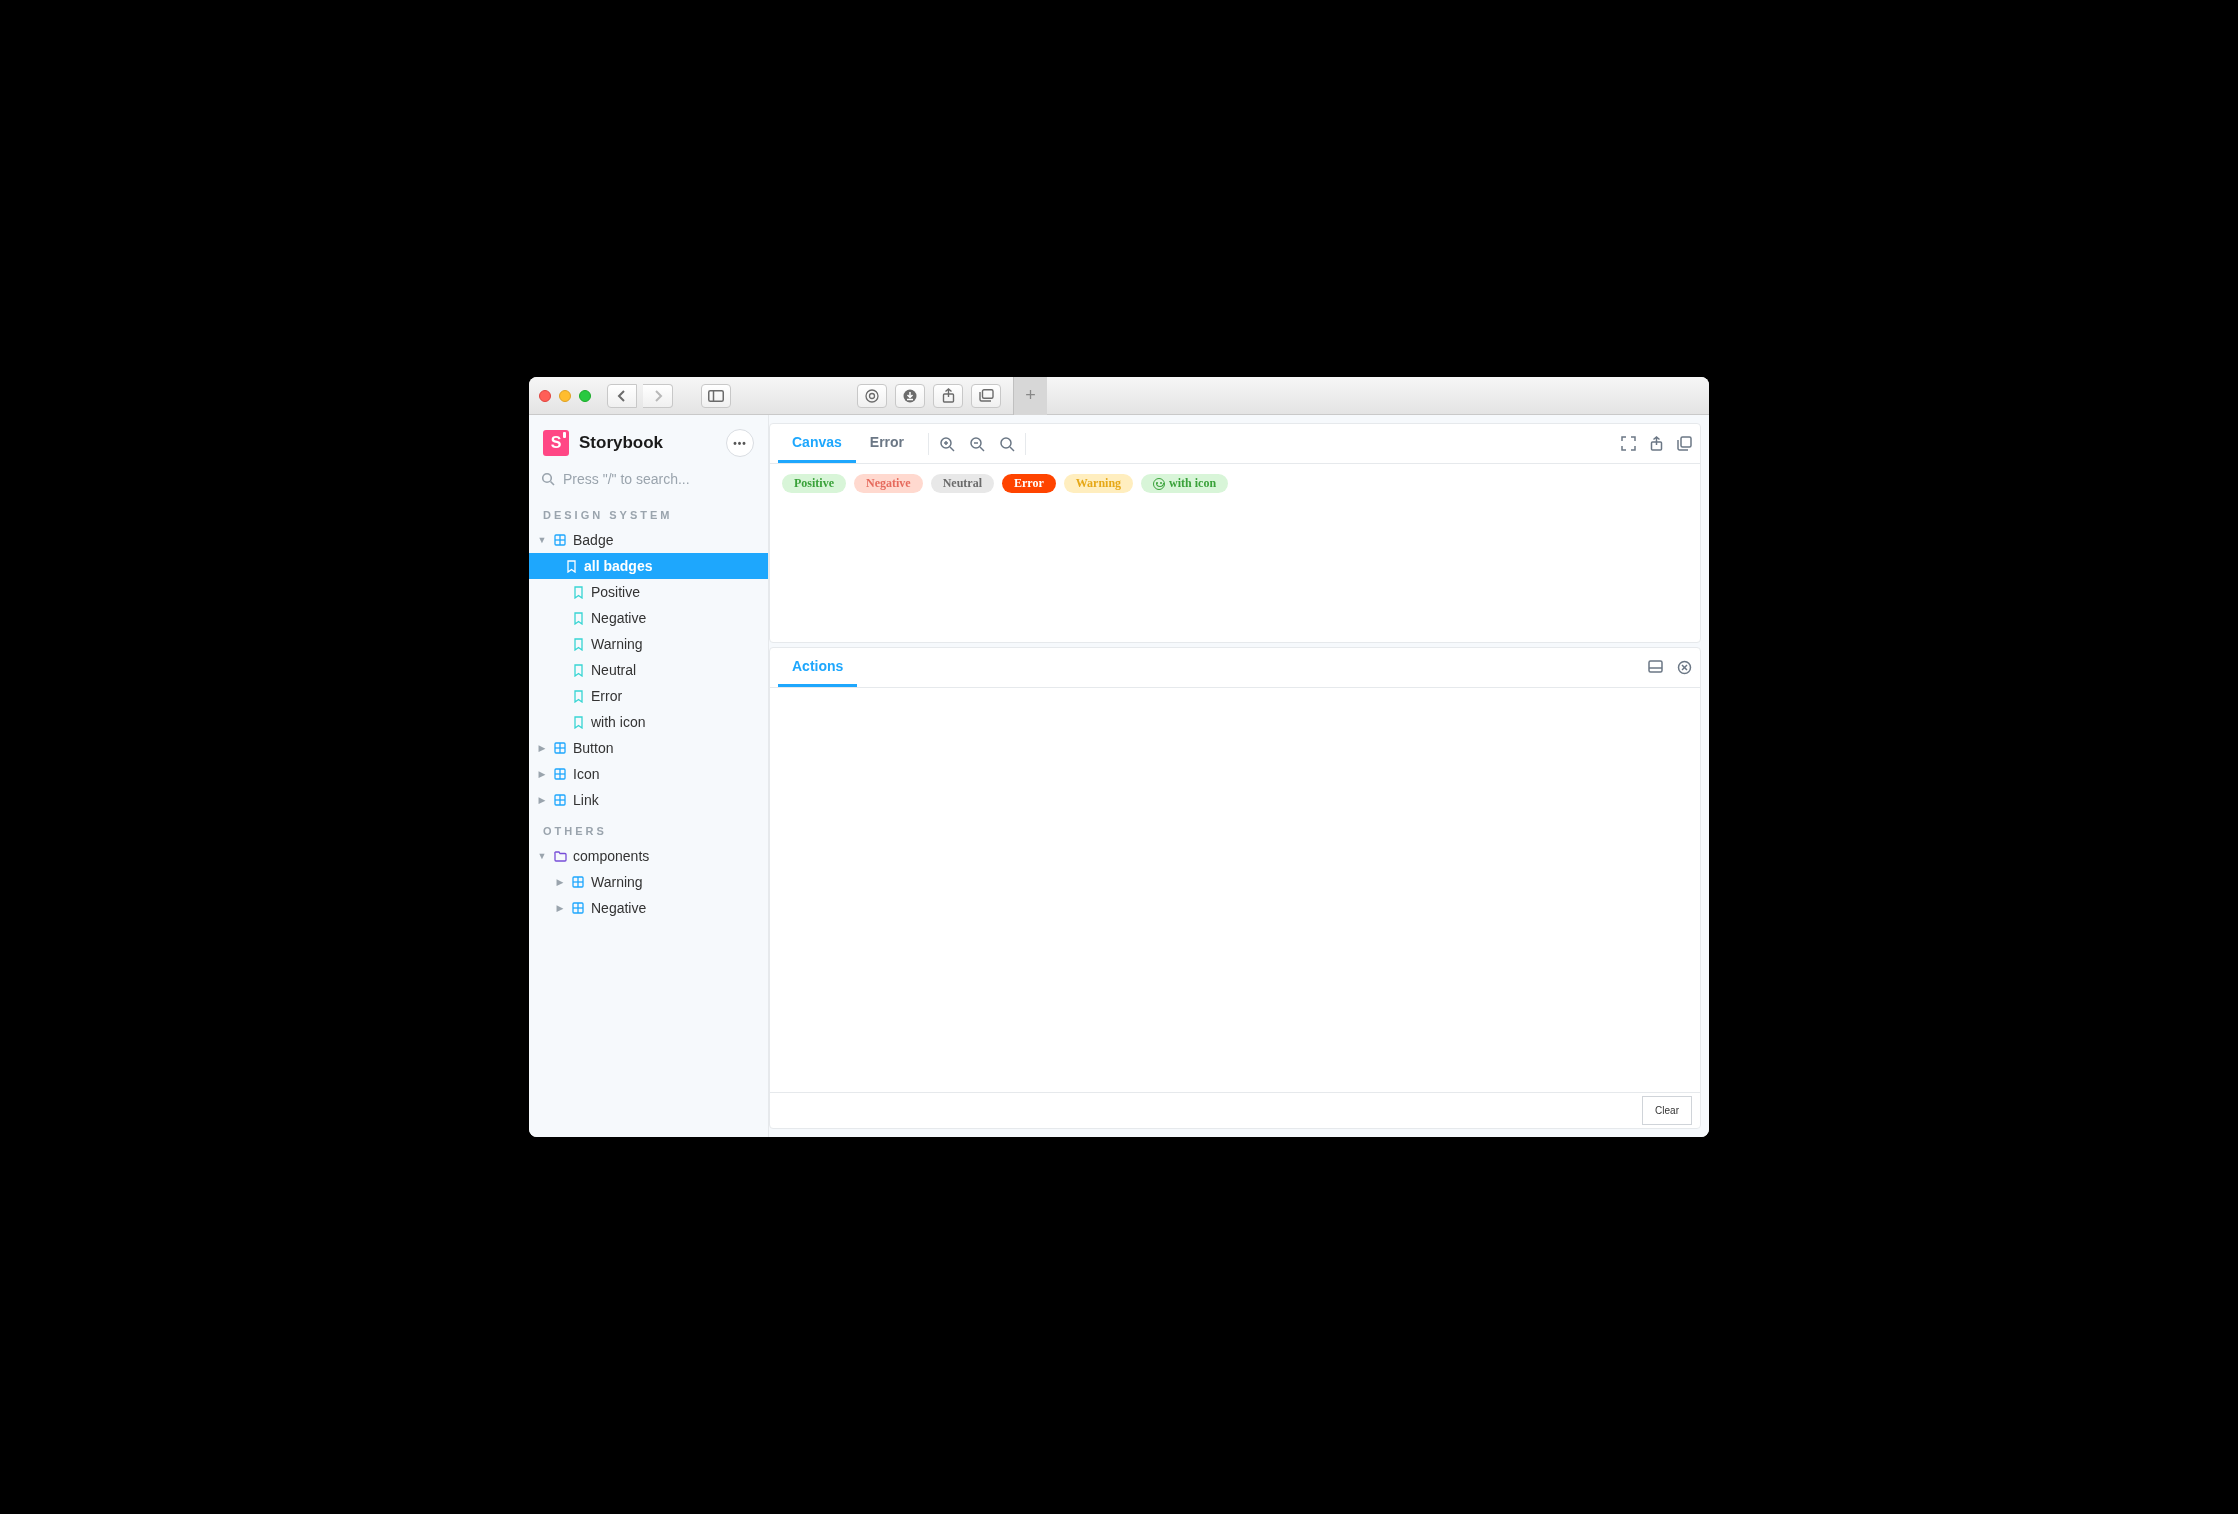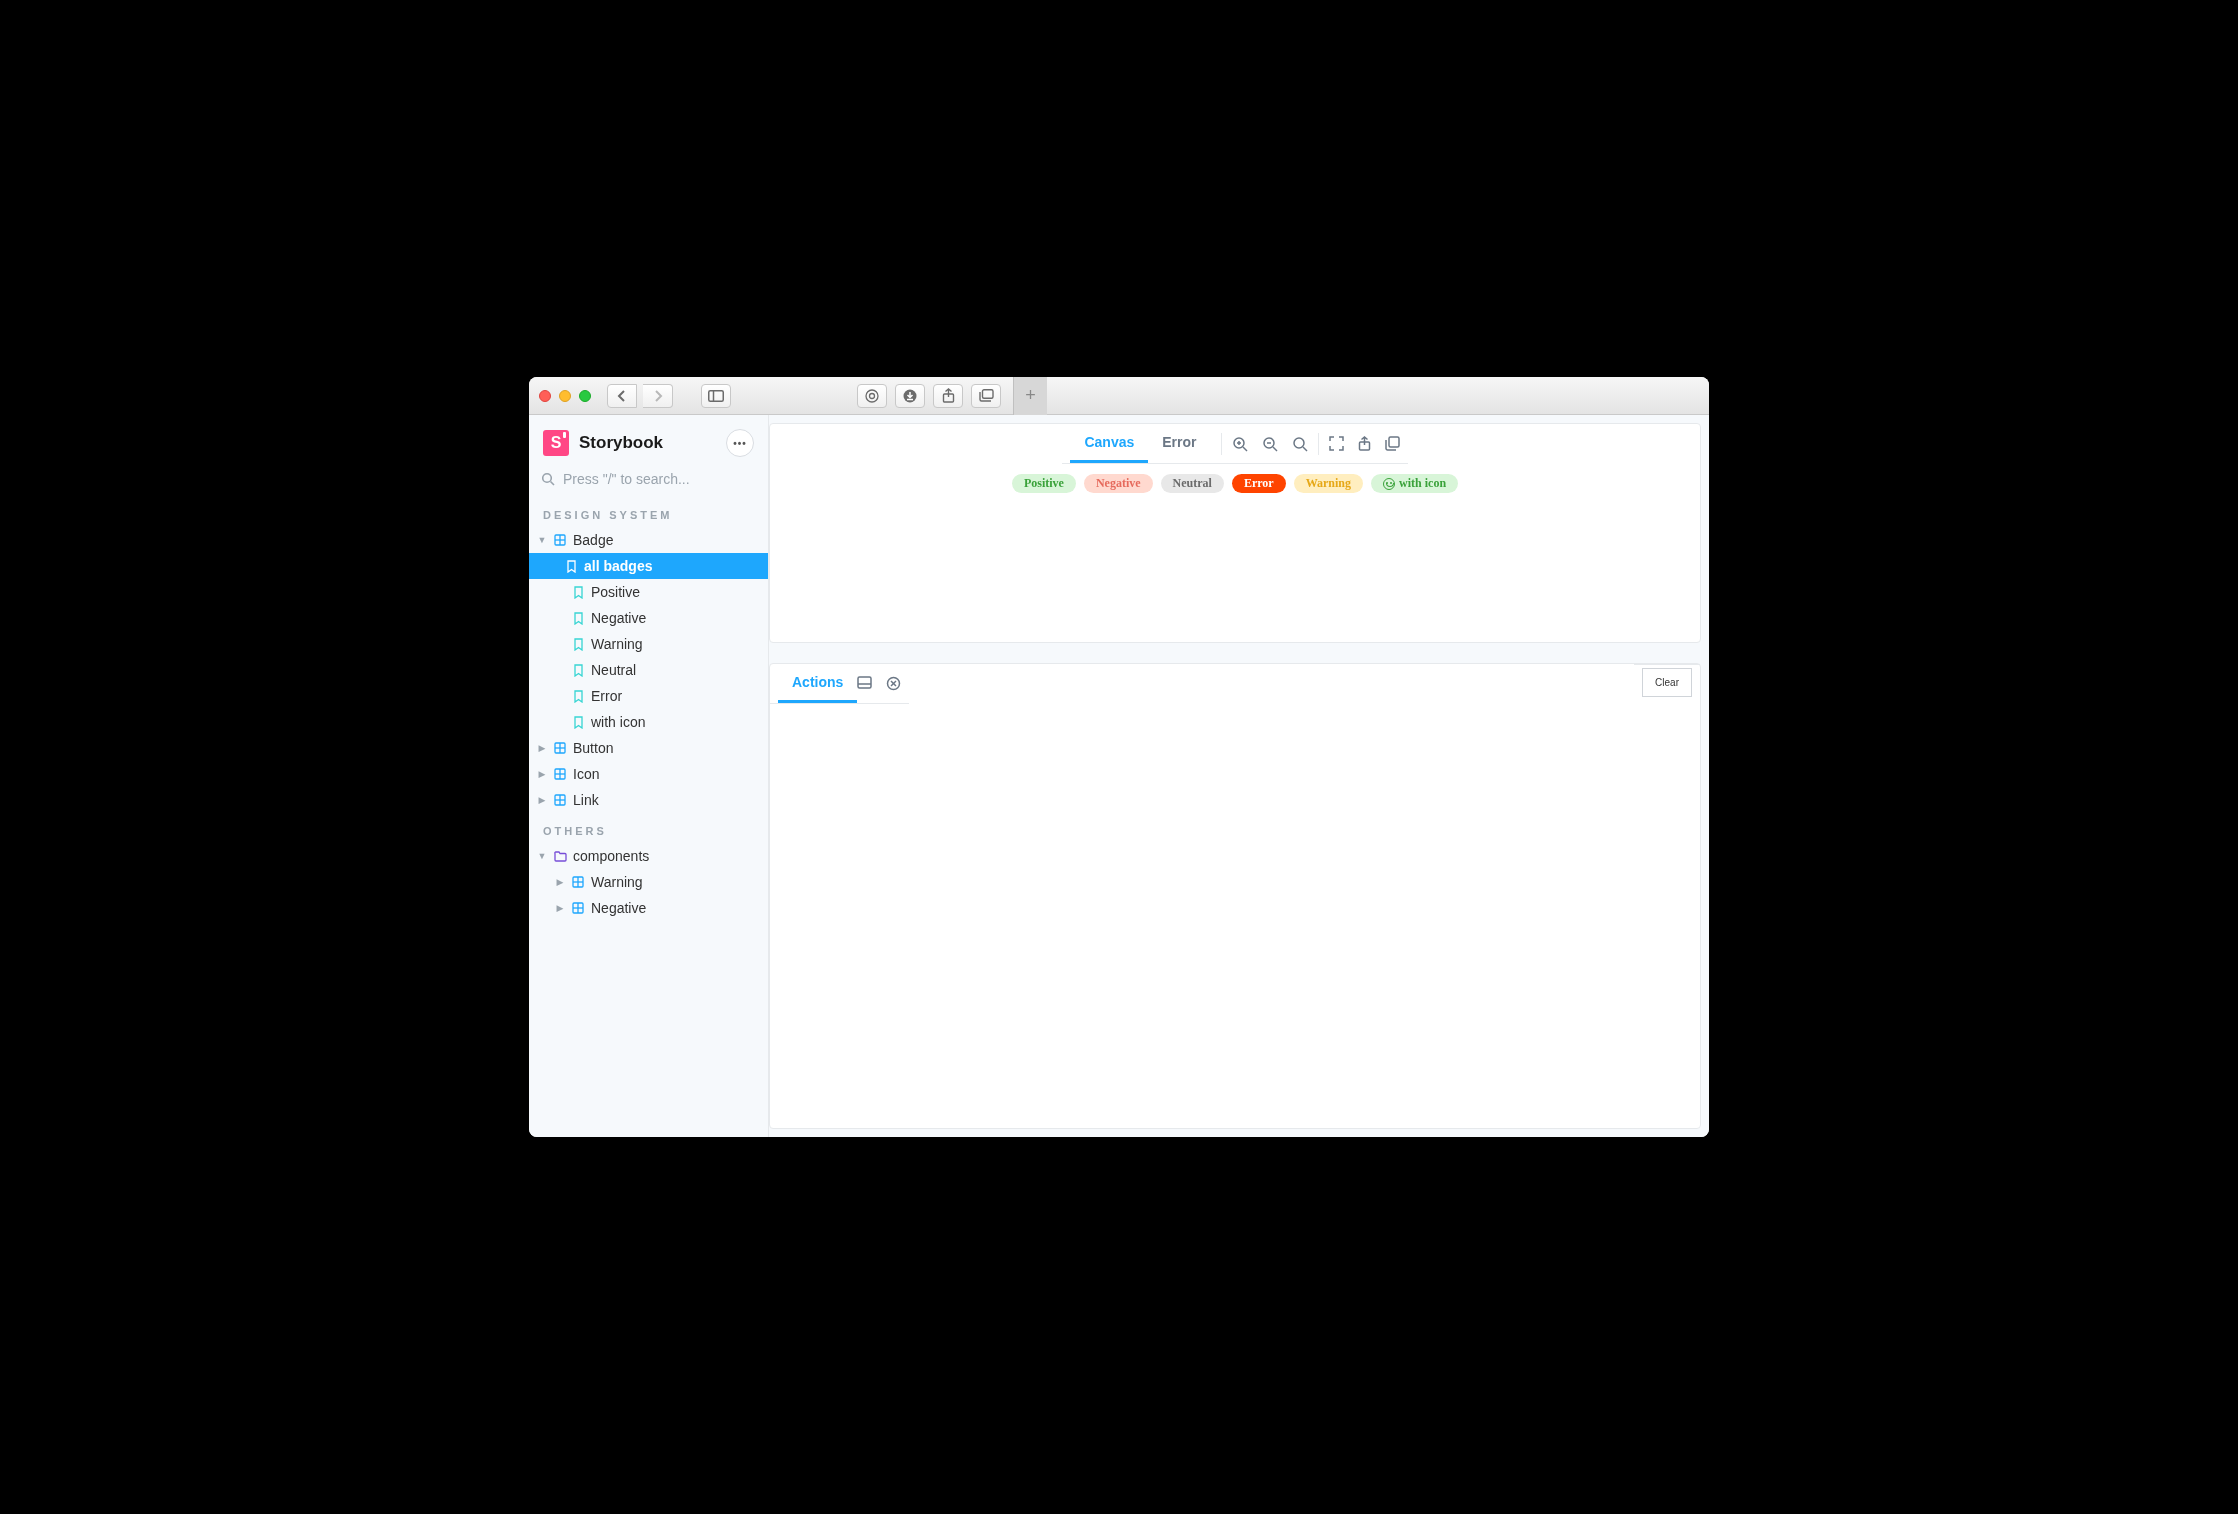--- a/index.html
+++ b/index.html
@@ -100,21 +100,21 @@
   .tree li .caret{width:10px;display:inline-flex;justify-content:center;color:#9aa4ad;font-size:9px;}
   .tree li .ticon{width:14px;height:14px;display:inline-flex;align-items:center;justify-content:center;}
   .tree li.selected{background:#1ea7fd;color:#fff;font-weight:700;padding-left:19px;}
   .tree li.selected .ticon svg{stroke:#fff;fill:none;}
   .icon-comp svg{stroke:#1ea7fd;}
   .icon-story svg{stroke:#37d5d3;}
   .icon-folder svg{stroke:#774dd7;}
   
   .main{flex:1;display:flex;flex-direction:column;min-width:0;background:#f6f9fc;padding:8px 8px 8px 0;}
   .panel{background:#fff;border:1px solid #e6e9ec;border-radius:4px;}
-  .canvas-panel{flex:0 0 220px;display:flex;flex-direction:column;margin-bottom:20px;align-items:center;}
+  .canvas-panel{flex:0 0 220px;display:flex;flex-direction:column;margin-bottom:4px;}
   .toolbar{
     height:40px;border-bottom:1px solid #e6e9ec;display:flex;align-items:center;
     padding:0 8px;gap:0;
   }
   .tabs{display:flex;align-items:stretch;height:100%;}
   .tab{padding:0 14px;display:flex;align-items:center;color:#6b7785;font-size:14px;font-weight:700;cursor:pointer;border-bottom:3px solid transparent;}
   .tab.active{color:#1ea7fd;border-bottom-color:#1ea7fd;}
   .tool-sep{width:1px;height:22px;background:#e6e9ec;margin:0 10px;}
   .tool-icons{display:flex;gap:14px;color:#6b7785;align-items:center;}
   .tool-icons span, .right-tools span{display:inline-flex;cursor:pointer;}
@@ -128,21 +128,21 @@
   .badge.positive{background:#d8f5d8;color:#3aa23a;}
   .badge.negative{background:#ffd9cf;color:#e66a5c;}
   .badge.neutral {background:#e8e8e8;color:#6b6b6b;}
   .badge.error   {background:#ff4400;color:#fff;}
   .badge.warning {background:#ffeebf;color:#e6a817;}
   .badge.withicon{background:#d8f5d8;color:#3aa23a;}
   .badge .smile{width:12px;height:12px;border:1.5px solid #3aa23a;border-radius:50%;position:relative;display:inline-block;}
   .badge .smile::before{content:"";position:absolute;left:2px;top:3px;width:2px;height:2px;background:#3aa23a;border-radius:50%;box-shadow:4px 0 0 #3aa23a;}
   .badge .smile::after{content:"";position:absolute;left:2px;bottom:2px;width:6px;height:3px;border:1.5px solid #3aa23a;border-top:none;border-radius:0 0 6px 6px;}
   
-  .addons-panel{flex:1;display:flex;flex-direction:row;min-height:0;}
+  .addons-panel{flex:1;display:flex;flex-direction:column;min-height:0;}
   .addons-header{height:40px;border-bottom:1px solid #e6e9ec;display:flex;align-items:center;padding:0 8px;}
   .addons-header .tab{font-weight:700;}
   .addons-right{margin-left:auto;display:flex;gap:14px;color:#6b7785;}
   .addons-body{flex:1;}
   .addons-footer{height:36px;border-top:1px solid #e6e9ec;display:flex;align-items:center;justify-content:flex-end;padding:0 8px;}
   .clear-btn{
     border:1px solid #d0d4d9;background:#fff;border-radius:0;
     padding:8px 12px;font-size:10px;color:#333;cursor:pointer;
   }
   svg{display:block;}

